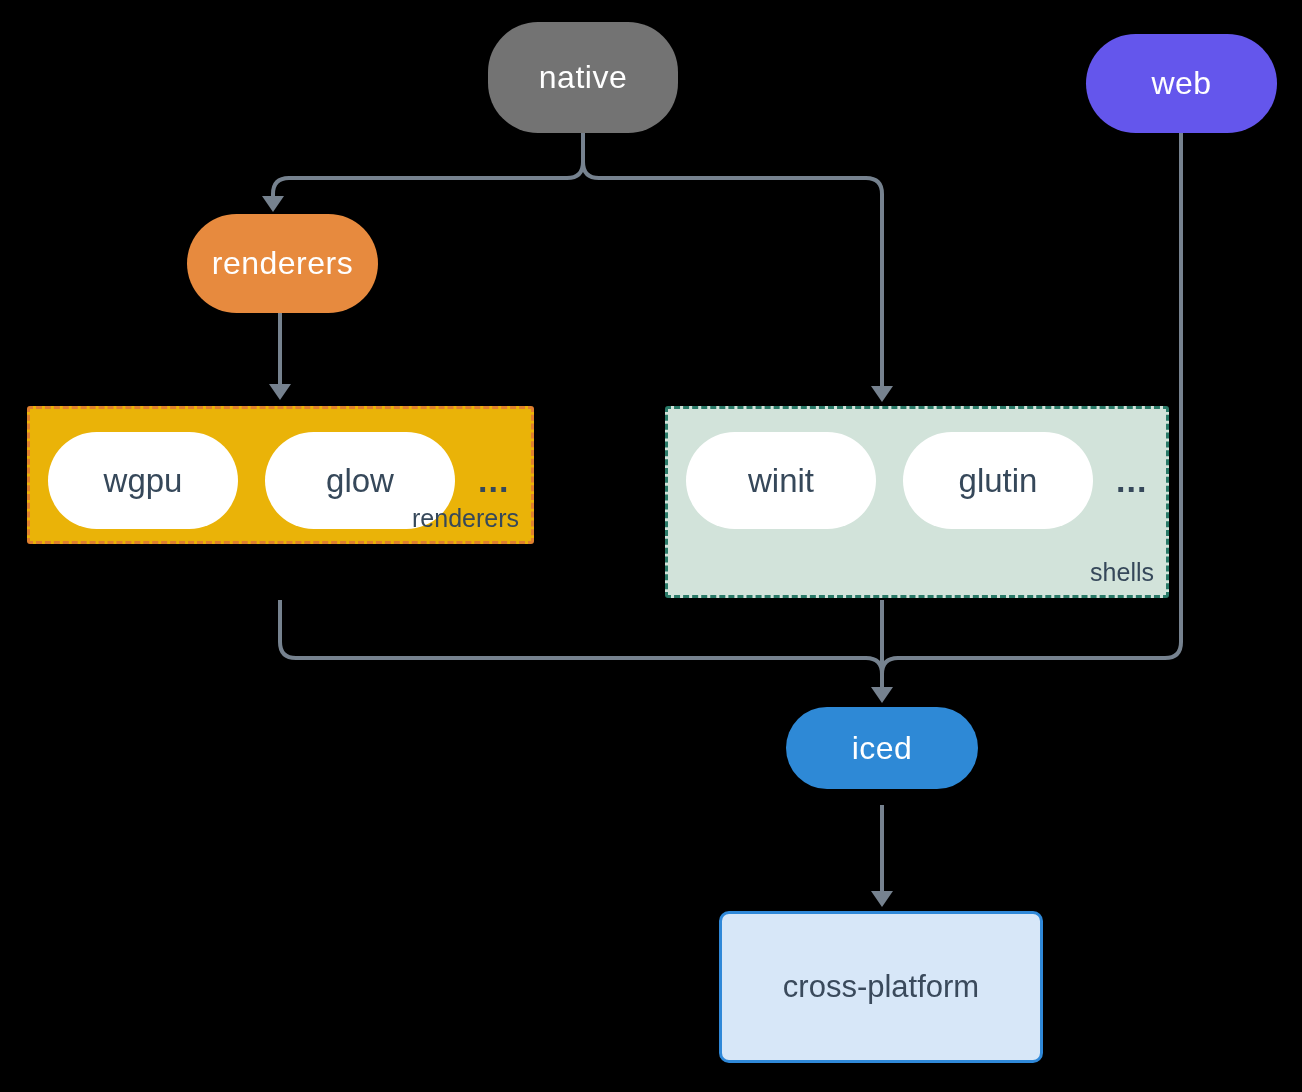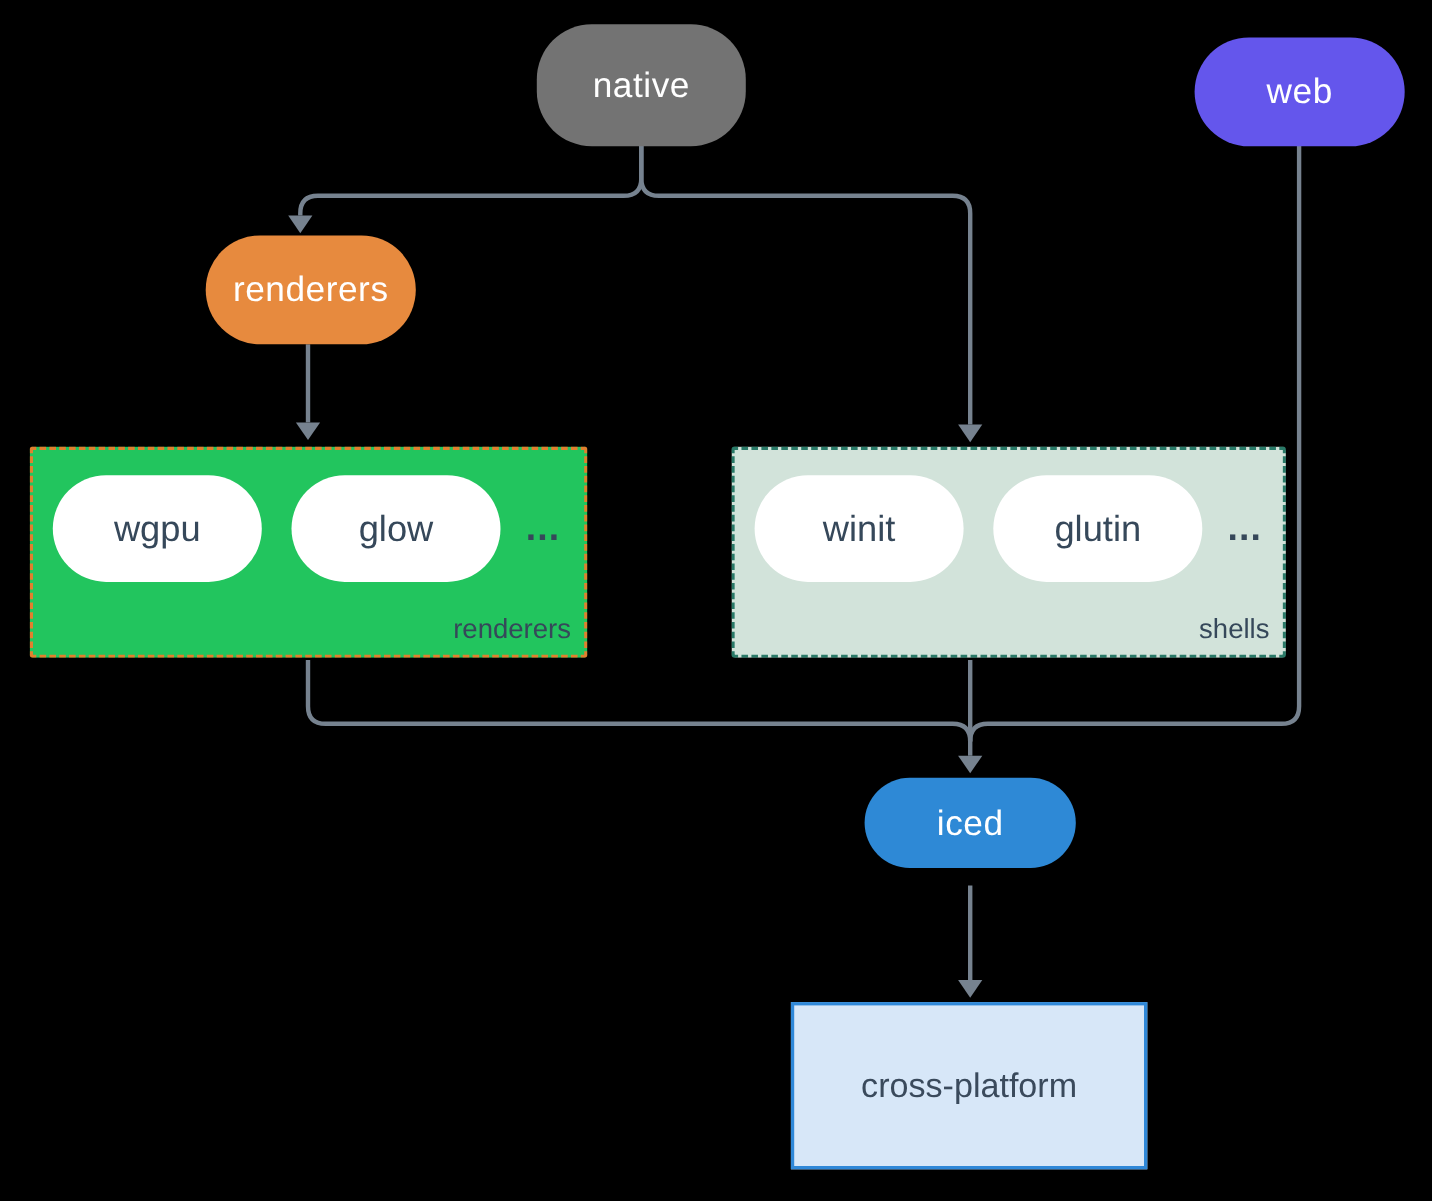--- a/index.html
+++ b/index.html
@@ -31,22 +31,22 @@
   .pill.graphics { left: 187px;  top: 214px; width: 191px; height: 99px; background: #e78a3e; }
   .pill.iced     { left: 786px;  top: 707px; width: 192px; height: 82px; background: #2e89d6; }
 
   .group {
     position: absolute;
     z-index: 2;
     box-sizing: border-box;
     border-radius: 3px;
   }
   .group.renderers {
-    left: 27px; top: 406px; width: 507px; height: 192px;
-    background: #22c55e;
+    left: 27px; top: 406px; width: 507px; height: 138px;
+    background: #eab308;
     border: 3px dashed #e0802f;
   }
   .group.shells {
     left: 630px; top: 406px; width: 504px; height: 192px;
     background: #d2e3da;
     border: 3px dashed #2a7a68;
     margin-left: 35px;
   }
   .group .inner-pill {
     position: absolute;
@@ -75,21 +75,21 @@
     font-size: 25px;
   }
 
   .app-box {
     position: absolute;
     z-index: 2;
     box-sizing: border-box;
     left: 719px; top: 911px; width: 324px; height: 152px;
     background: #d7e7f8;
     border: 3px solid #2f88d8;
-    border-radius: 0;
+    border-radius: 10px;
     display: flex;
     flex-direction: column;
     align-items: center;
     justify-content: center;
     color: #3a4a5c;
     font-size: 31px;
     line-height: 1.55;
   }
 </style>
 </head>

